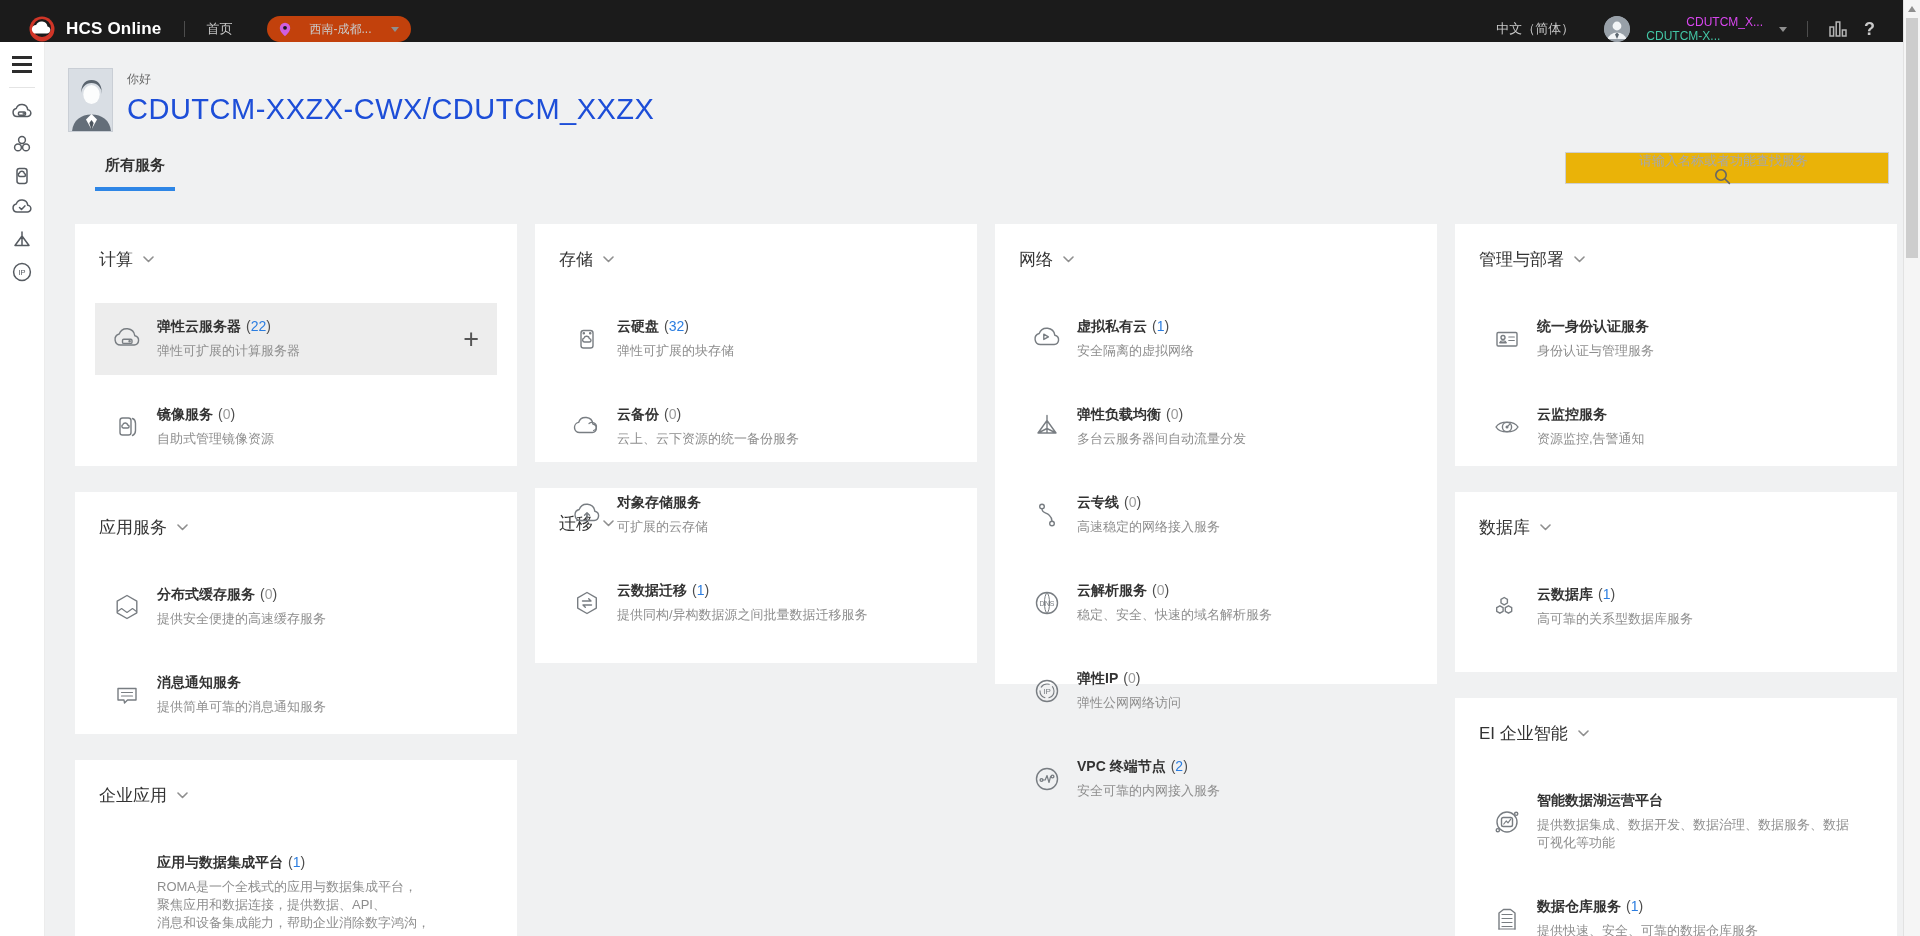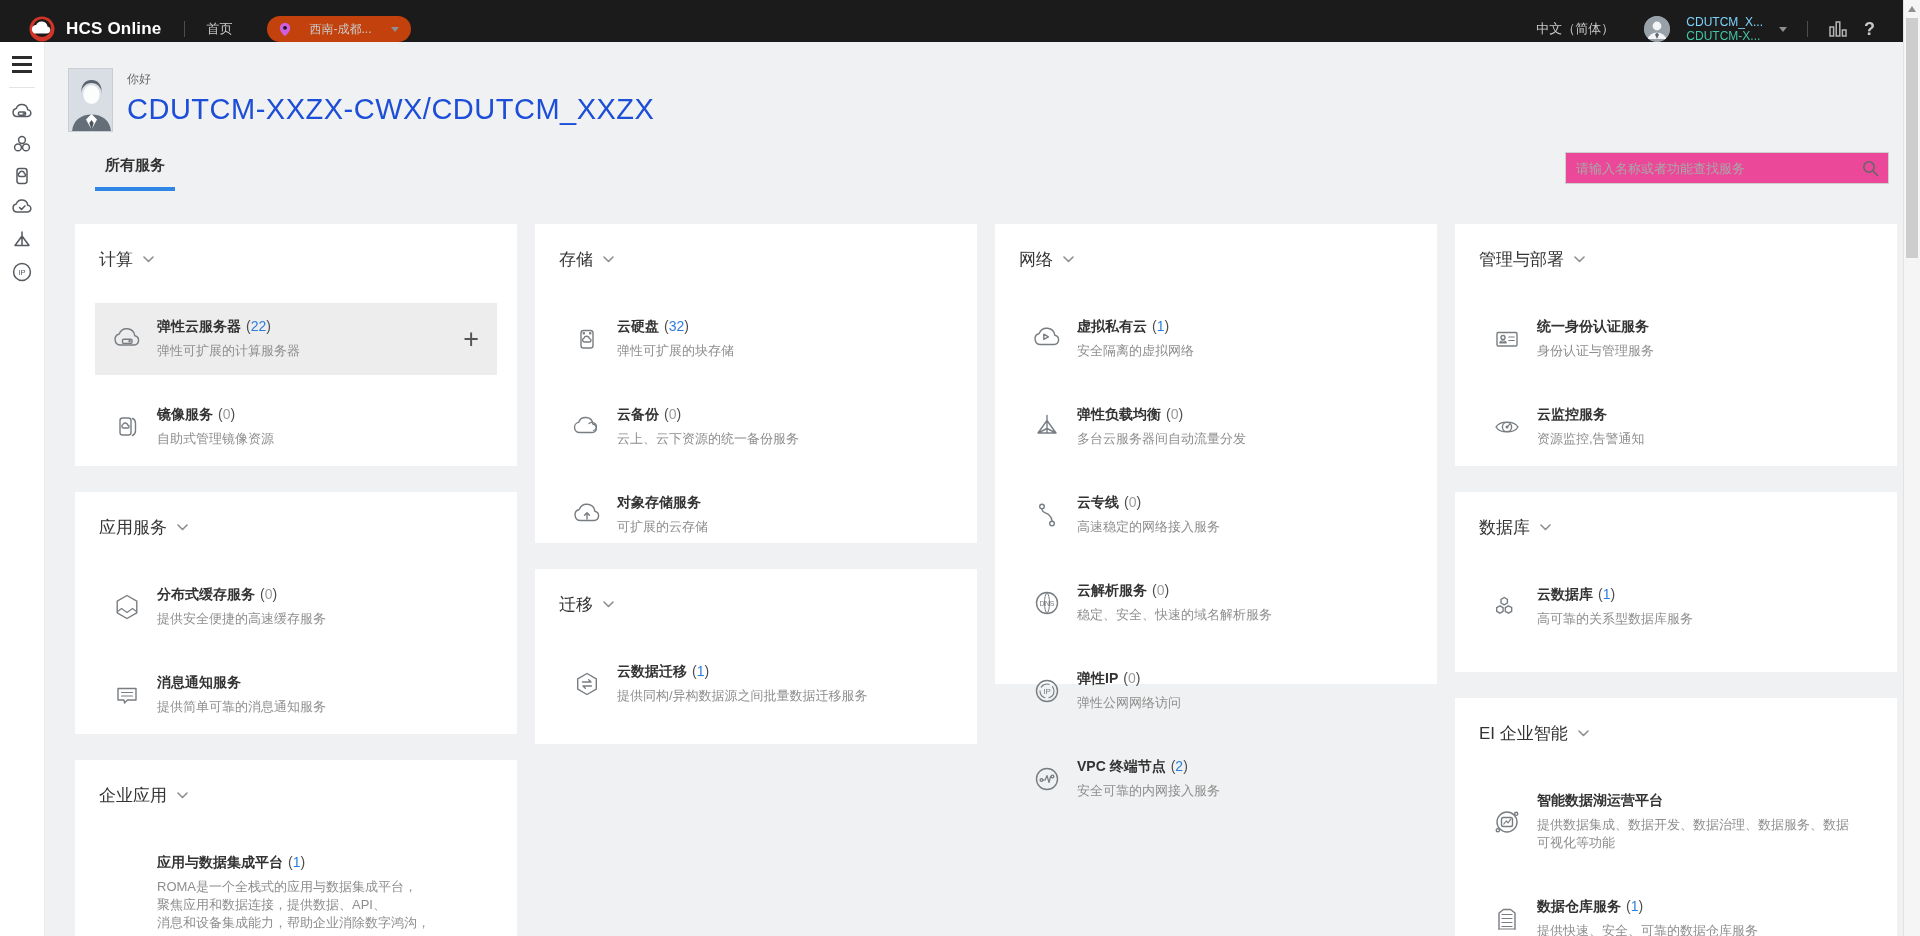--- a/index.html
+++ b/index.html
@@ -15,21 +15,21 @@
   .tb-link { color:#c9c9c9; font-size:13px; cursor:pointer; }
   .region-pill { margin-left:34px; height:26px; background:#c2410c; border-radius:14px;
                  display:flex; align-items:center; gap:19px; padding:0 12px; cursor:pointer; }
   .region-pill .region-text { color:#c9c9c9; font-size:12px; }
   .caret { width:0; height:0; border-left:4px solid transparent; border-right:4px solid transparent;
            border-top:5px solid #8f8f8f; display:inline-block; }
   .tb-right { margin-left:auto; display:flex; align-items:center; gap:16px; }
   .lang { color:#c9c9c9; font-size:13px; cursor:pointer; margin-right:14px; }
   .tb-avatar { width:26px; height:26px; border-radius:50%; overflow:hidden; background:#98a0a8; flex:none; }
   .acct { display:flex; flex-direction:column; line-height:14px; }
-  .acct-l1 { color:#7dd3fc; font-size:12px; }
+  .acct-l1 { color:#d946ef; font-size:12px;margin-left:40px; }
   .acct-l2 { color:#43c6a6; font-size:12px; }
   .tb-icon { display:flex; align-items:center; cursor:pointer; }
   .help-glyph { color:#c9c9c9; font-size:18px; font-weight:bold; }
 
   
   .scrollbar { position:absolute; top:0; right:0; width:17px; height:936px; background:#f5f5f5;
                border-left:1px solid #e2e2e2; z-index:30; }
   .sb-arrow-up { position:absolute; top:6px; left:4px; width:0; height:0;
                  border-left:4px solid transparent; border-right:4px solid transparent;
                  border-bottom:6px solid #8f8f8f; }
@@ -48,22 +48,22 @@
   .main { position:absolute; top:42px; left:45px; width:1858px; height:894px; padding-left:30px; }
   .hero { display:flex; margin-top:26px; }
   .hero-avatar { width:45px; height:64px; background:#d9dee4; border:1px solid #c9ced5; overflow:hidden; flex:none; margin-left:-7px; }
   .hero-text { margin-left:14px; }
   .greeting { font-size:12px; color:#6b6b6b; margin-top:3px; }
   .big-title { font-size:29px; color:#1d4ed8; margin-top:5px; letter-spacing:.5px; }
 
   .tabrow { display:flex; align-items:center; justify-content:space-between; margin-top:20px; }
   .tab { margin-left:20px; padding:0 10px 12px; font-size:15px; font-weight:bold; color:#333;
          border-bottom:4px solid #2e86e6; cursor:pointer; }
-  .searchbox { width:324px; height:32px; background:#ec4899; border:1px solid #cfcfcf; display:flex;
-               align-items:center; margin:0 14px 10px 0; }
+  .searchbox { width:324px; height:32px; background:#eab308; border:1px solid #cfcfcf; display:flex;
+               align-items:center; margin:0 14px 10px 0;flex-direction:column; }
   .searchbox input { flex:1; border:0; outline:none; font-size:13px; color:#333; padding:0 10px;
                      font-family:"Liberation Sans","DejaVu Sans",sans-serif; background:transparent; }
   .searchbox input::placeholder { color:#a8a8a8; }
   .search-ic { margin-right:9px; display:flex; }
 
   
   .grid { display:flex; gap:18px; margin-top:30px; }
   .gcol { display:flex; flex-direction:column; gap:26px; width:442px; }
   .card { background:#fff; width:442px; }
   .card-title { display:flex; align-items:center; gap:10px; padding:24px 24px 0; cursor:pointer; }
@@ -77,21 +77,21 @@
   .name-line { display:flex; align-items:baseline; }
   .svc-name { font-size:14px; font-weight:bold; color:#333;text-align:center; }
   .cnt { font-size:14px; color:#4d4d4d; margin-left:5px; }
   .c-blue { color:#2b7de0; }
   .c-grey { color:#9b9b9b; }
   .svc-desc { font-size:13px; color:#8e8e8e; margin-top:6px; line-height:18px; white-space:pre-line; max-width:330px; }
   .plus { position:absolute; right:18px; top:50%; transform:translateY(-50%); font-size:27px;
           font-weight:300; color:#555; line-height:1; cursor:pointer; }
   .chev { display:flex; }
   .chev svg { stroke:#8f8f8f; fill:none; stroke-width:1.6; stroke-linecap:round; stroke-linejoin:round; }
-  .h242{height:242px} .h319{height:319px} .h175{height:175px} .h536{height:460px}
+  .h242{height:242px} .h319{height:238px} .h175{height:175px} .h536{height:460px}
   .h180{height:180px} .h420{height:420px} .h330{height:330px}
 </style>
 </head>
 <body>
 
 <header class="topbar">
   <div class="brand">
     <span style="display:flex">
       <svg width="28" height="28" viewBox="0 0 28 28">
         <circle cx="14" cy="14" r="12.5" fill="#d03527"></circle>

